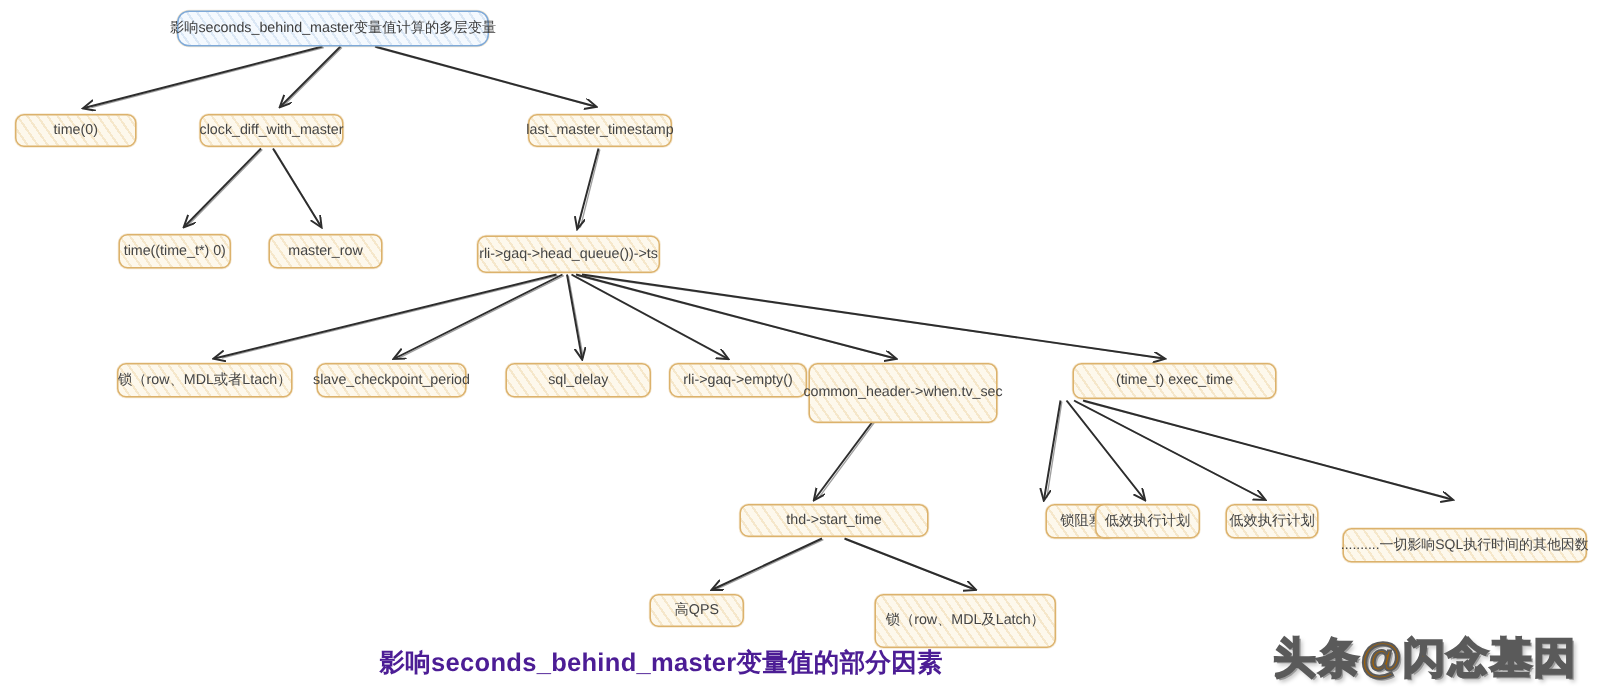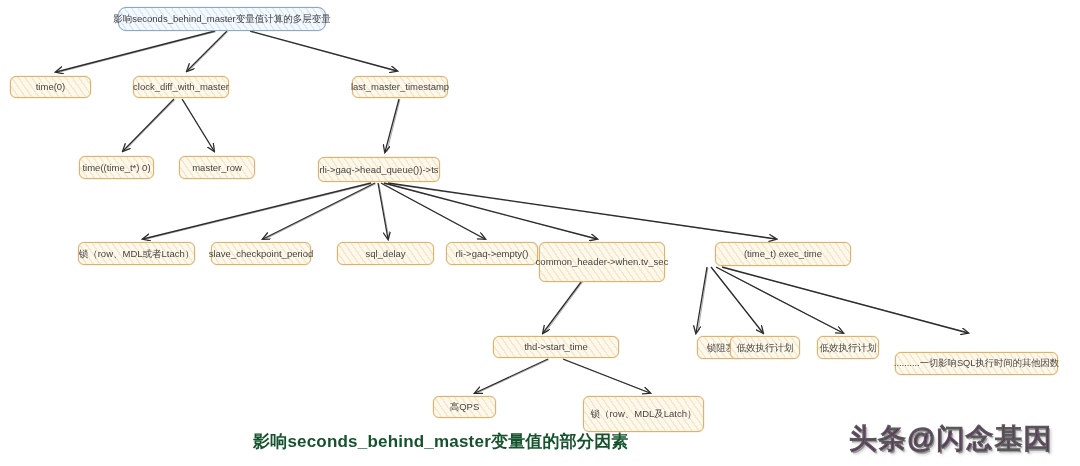--- a/index.html
+++ b/index.html
@@ -29,27 +29,27 @@
   .node.root{
     border:1.8px solid #7ea9d8;
     border-radius:8px;
     background:
       repeating-linear-gradient(55deg, rgba(130,170,215,0.22) 0 1.4px, rgba(248,251,255,0) 1.4px 5.5px),
       #f4f9fe;
     color:#3d3d3d;
   }
   .caption{
     position:absolute;left:253px;top:430px;
-    font-size:17px;font-weight:bold;color:#14532d;
+    font-size:17px;font-weight:bold;color:#4c1d95;
     letter-spacing:0.2px;white-space:nowrap;
   }
   .brand{
     position:absolute;left:849px;top:420px;
-    font-size:28px;font-weight:400;white-space:nowrap;
-    color:#701a75;
+    font-size:28px;font-weight:700;white-space:nowrap;
+    color:#a16207;
     -webkit-text-stroke:1.4px #5a5a5a;
     text-shadow:1.5px 1.5px 0 #9a9a9a, 2.5px 2.5px 3px rgba(0,0,0,0.25);
     letter-spacing:1px;
   }
 </style>
 </head>
 <body>
 
 <div id="canvas">
 

